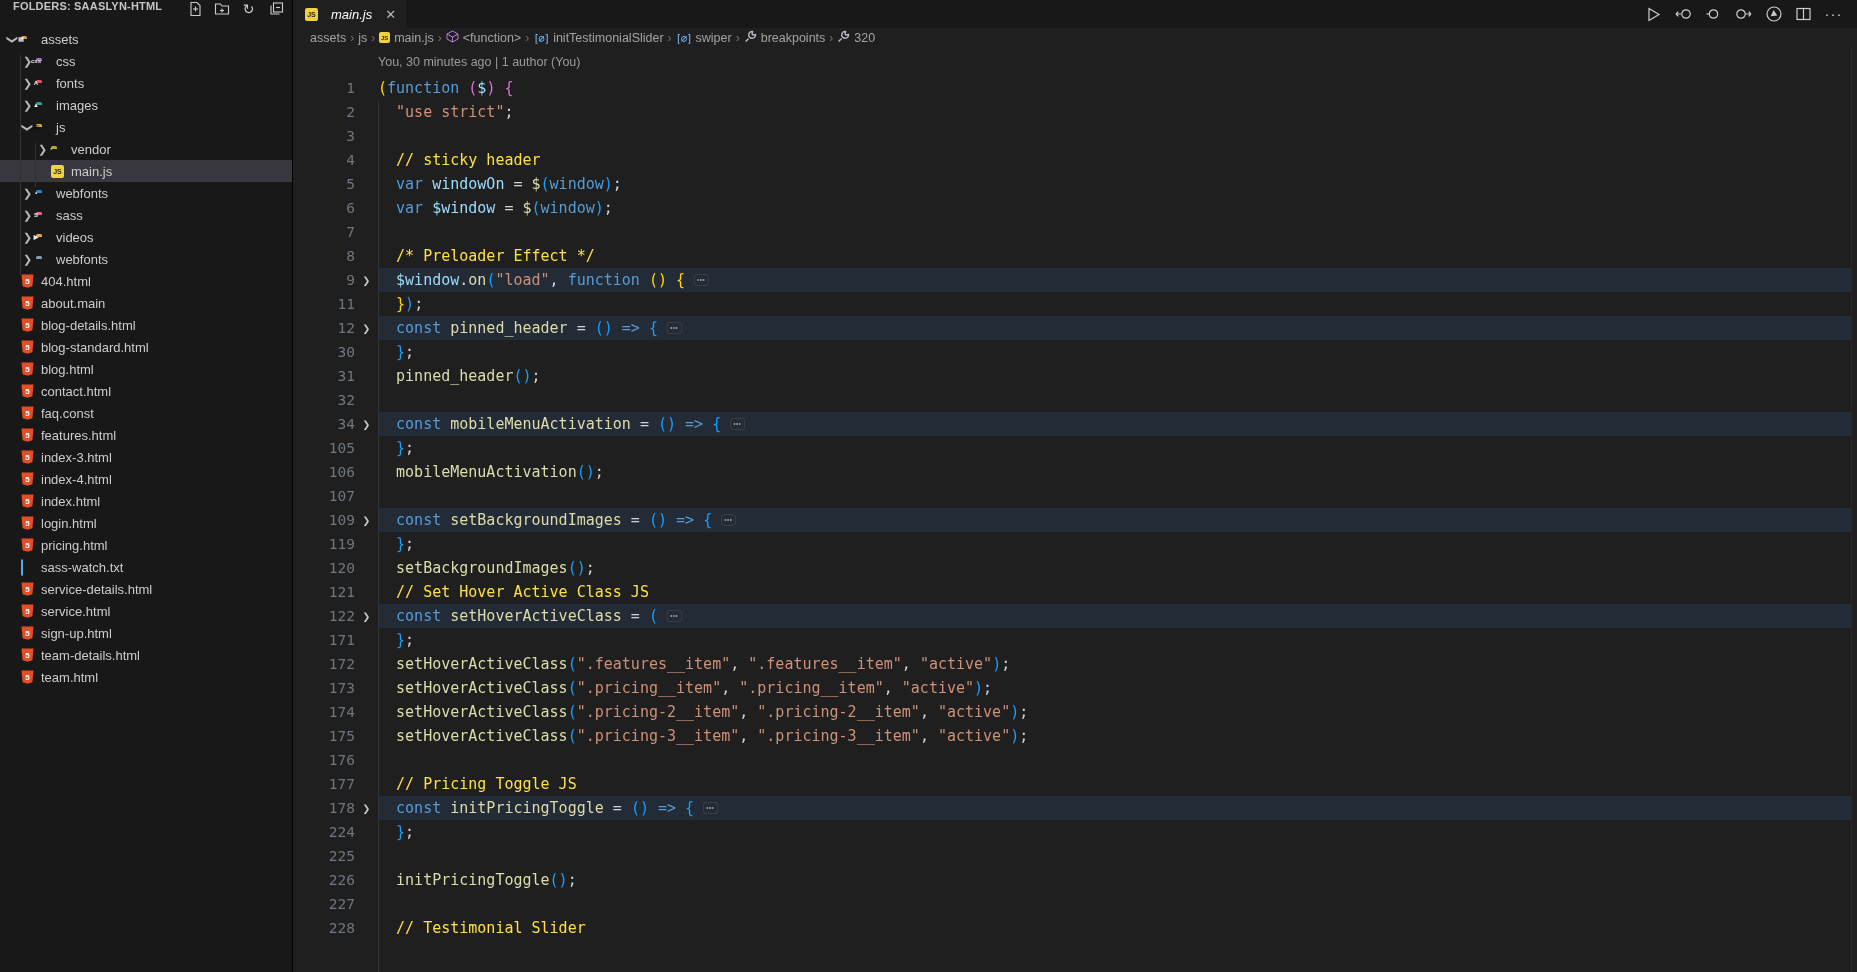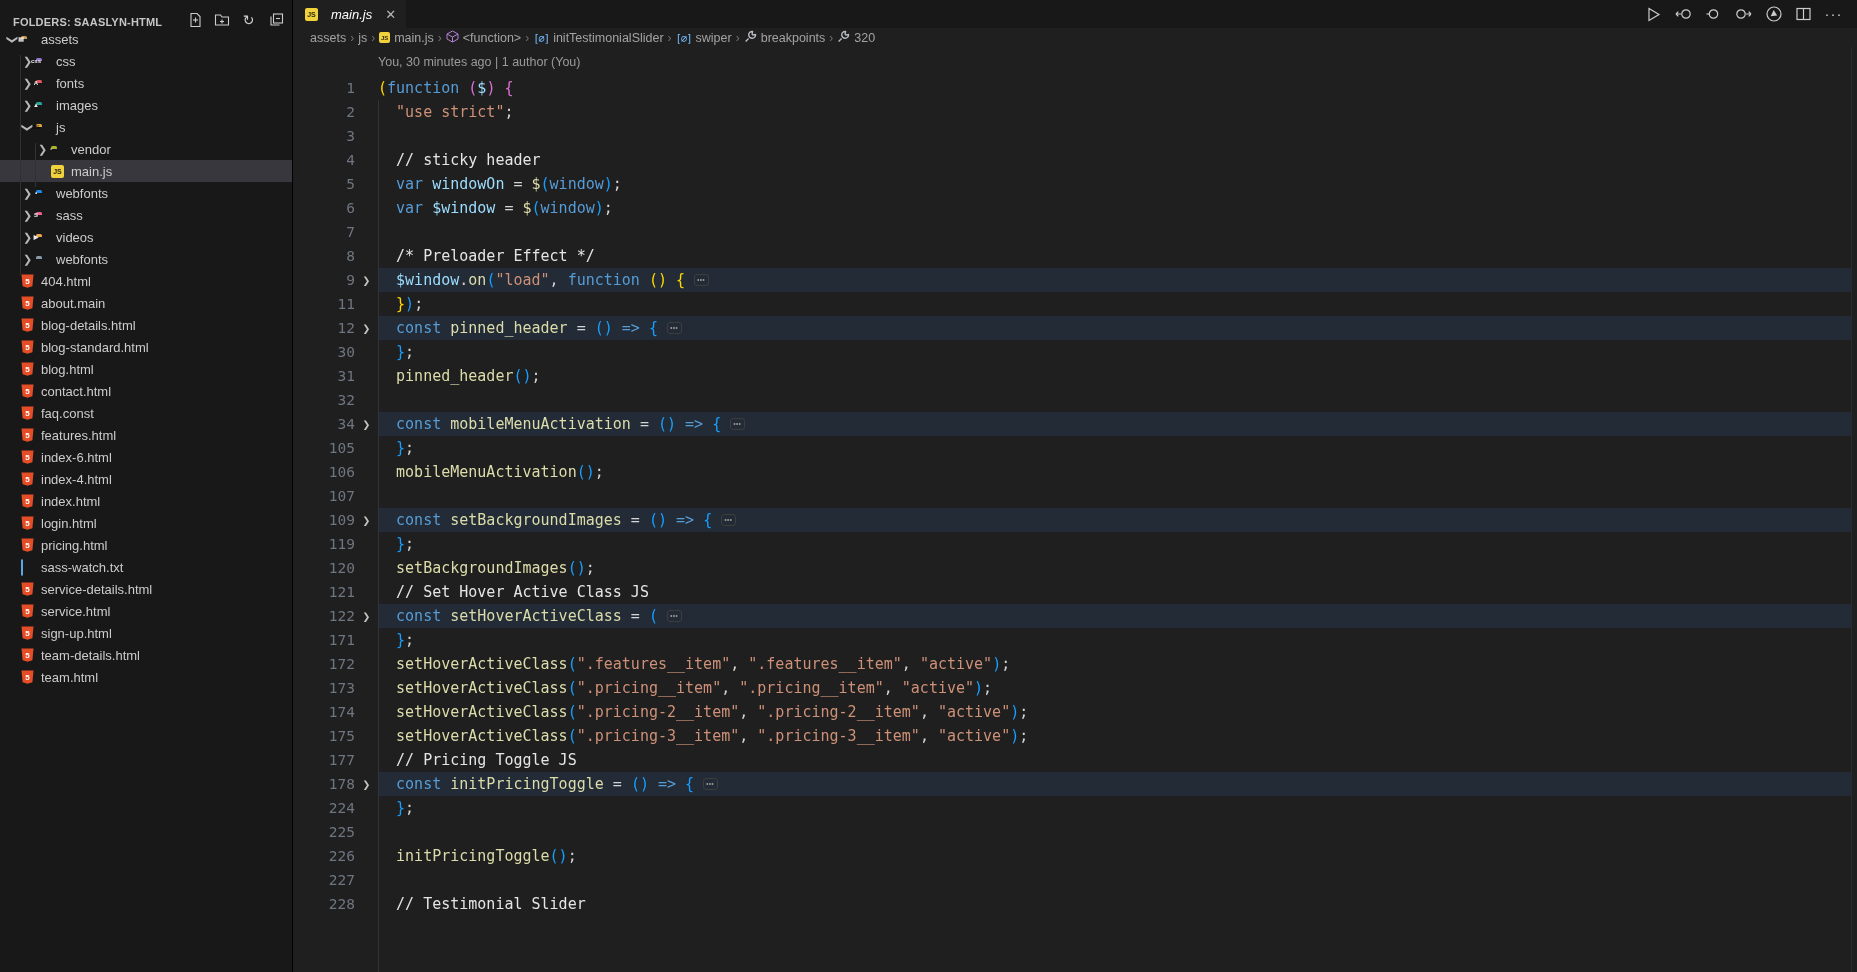--- a/index.html
+++ b/index.html
@@ -2,21 +2,21 @@
 <html><head>
 <meta charset="utf-8">
 <style>
   html,body{margin:0;padding:0;background:#111;}
   *{box-sizing:border-box;}
   .screen{width:1857px;height:972px;position:relative;display:flex;overflow:hidden;
           background:#1f1f1f;font-family:"Liberation Sans",sans-serif;color:#ccc;}
   
   .sidebar{width:293px;min-width:293px;height:100%;background:#181818;position:relative;
            border-right:1px solid #000;}
-  .sb-header{height:28px;display:flex;align-items:flex-end;padding:0 8px 0 13px;}
+  .sb-header{height:28px;display:flex;align-items:flex-start;padding:0 8px 0 13px;}
   .sb-title{font-size:11px;font-weight:bold;color:#c5c5c5;letter-spacing:.2px;flex:1;
             white-space:nowrap;overflow:hidden;}
   .sb-actions{display:flex;align-items:center;gap:10px;}
   .sb-actions .abtn{width:17px;height:17px;display:flex;align-items:center;justify-content:center;
                     color:#cccccc;cursor:pointer;}
   .sb-actions svg{display:block;}
   .tree{position:relative;}
   .trow{height:22px;display:flex;align-items:center;font-size:13px;color:#cccccc;
         white-space:nowrap;cursor:pointer;position:relative;}
   .trow.sel{background:#37373d;}
@@ -66,21 +66,21 @@
   .crow{display:flex;height:24px;align-items:center;font-family:"DejaVu Sans Mono",monospace;
         font-size:15px;white-space:pre;}
   .lnum{width:62px;min-width:62px;text-align:right;color:#6e7681;font-size:14.5px;padding-right:0;}
   .fold-col{width:23px;min-width:23px;text-align:center;color:#c5c5c5;}
   .fold-chevron{font-size:13px;color:#c5c5c5;cursor:pointer;}
   .ccontent{flex:1;height:24px;display:flex;align-items:center;margin-right:6px;}
   .ccontent.hl{background:#222b36;}
   .fold-badge{margin-left:9px;color:#909090;font-size:13px;line-height:1;letter-spacing:1px;
               border:1px solid #3d3d3d;border-radius:3px;padding:0 2px 2px 2px;height:12px;display:inline-flex;align-items:center;}
   .tk-kw{color:#569cd6}.tk-fn{color:#dcdcaa}.tk-vr{color:#9cdcfe}.tk-st{color:#ce9178}
-  .tk-cm{color:#e5e5e5}.tk-d{color:#d4d4d4}.tk-b1{color:#ffd700}.tk-b2{color:#da70d6}.tk-b3{color:#179fff}
+  .tk-cm{color:#fde047}.tk-d{color:#d4d4d4}.tk-b1{color:#ffd700}.tk-b2{color:#da70d6}.tk-b3{color:#179fff}
   .scroll-strip{position:absolute;top:0;right:0;width:6px;bottom:0;background:#1f1f1f;
                 border-left:1px solid #2a2a2a;}
 </style>
 </head>
 <body>
 
 <div class="screen">
 
   <div class="sidebar">
     <div class="sb-header">
@@ -315,21 +315,21 @@
           <span class="ticon">
             <span>
               <span class="htmlb">
                 <svg width="13" height="14" viewBox="0 0 13 14">
                   <polygon points="0.5,0.5 12.5,0.5 11.4,12.2 6.5,13.8 1.6,12.2" fill="#e44d26"></polygon>
                   <text x="6.5" y="10" font-size="8" font-weight="bold" fill="#fff" text-anchor="middle" font-family="Liberation Sans,sans-serif">5</text>
                 </svg>
               </span>
             </span>
           </span>
-          <span class="tlabel">index-6.html</span>
+          <span class="tlabel">index-3.html</span>
         </div>
         <div class="trow" style="padding-left: 4px;">
           <span class="twisty"></span>
           <span class="ticon">
             <span>
               <span class="htmlb">
                 <svg width="13" height="14" viewBox="0 0 13 14">
                   <polygon points="0.5,0.5 12.5,0.5 11.4,12.2 6.5,13.8 1.6,12.2" fill="#e44d26"></polygon>
                   <text x="6.5" y="10" font-size="8" font-weight="bold" fill="#fff" text-anchor="middle" font-family="Liberation Sans,sans-serif">5</text>
                 </svg>
@@ -608,20 +608,21 @@
           <div class="crow"><span class="lnum">109</span><span class="fold-col"><span class="fold-chevron">❯</span></span><span class="ccontent hl"><span class="tk-d">  </span><span class="tk-kw">const</span><span class="tk-d"> </span><span class="tk-fn">setBackgroundImages</span><span class="tk-d"> = </span><span class="tk-b3">()</span><span class="tk-d"> </span><span class="tk-kw">=&gt;</span><span class="tk-d"> </span><span class="tk-b3">{</span><span class="fold-badge">⋯</span></span></div>
           <div class="crow"><span class="lnum">119</span><span class="fold-col"></span><span class="ccontent"><span class="tk-d">  </span><span class="tk-b3">}</span><span class="tk-d">;</span></span></div>
           <div class="crow"><span class="lnum">120</span><span class="fold-col"></span><span class="ccontent"><span class="tk-d">  </span><span class="tk-fn">setBackgroundImages</span><span class="tk-b3">()</span><span class="tk-d">;</span></span></div>
           <div class="crow"><span class="lnum">121</span><span class="fold-col"></span><span class="ccontent"><span class="tk-cm">  // Set Hover Active Class JS</span></span></div>
           <div class="crow"><span class="lnum">122</span><span class="fold-col"><span class="fold-chevron">❯</span></span><span class="ccontent hl"><span class="tk-d">  </span><span class="tk-kw">const</span><span class="tk-d"> </span><span class="tk-fn">setHoverActiveClass</span><span class="tk-d"> = </span><span class="tk-b3">(</span><span class="fold-badge">⋯</span></span></div>
           <div class="crow"><span class="lnum">171</span><span class="fold-col"></span><span class="ccontent"><span class="tk-d">  </span><span class="tk-b3">}</span><span class="tk-d">;</span></span></div>
           <div class="crow"><span class="lnum">172</span><span class="fold-col"></span><span class="ccontent"><span class="tk-d">  </span><span class="tk-fn">setHoverActiveClass</span><span class="tk-b3">(</span><span class="tk-st">".features__item"</span><span class="tk-d">, </span><span class="tk-st">".features__item"</span><span class="tk-d">, </span><span class="tk-st">"active"</span><span class="tk-b3">)</span><span class="tk-d">;</span></span></div>
           <div class="crow"><span class="lnum">173</span><span class="fold-col"></span><span class="ccontent"><span class="tk-d">  </span><span class="tk-fn">setHoverActiveClass</span><span class="tk-b3">(</span><span class="tk-st">".pricing__item"</span><span class="tk-d">, </span><span class="tk-st">".pricing__item"</span><span class="tk-d">, </span><span class="tk-st">"active"</span><span class="tk-b3">)</span><span class="tk-d">;</span></span></div>
           <div class="crow"><span class="lnum">174</span><span class="fold-col"></span><span class="ccontent"><span class="tk-d">  </span><span class="tk-fn">setHoverActiveClass</span><span class="tk-b3">(</span><span class="tk-st">".pricing-2__item"</span><span class="tk-d">, </span><span class="tk-st">".pricing-2__item"</span><span class="tk-d">, </span><span class="tk-st">"active"</span><span class="tk-b3">)</span><span class="tk-d">;</span></span></div>
           <div class="crow"><span class="lnum">175</span><span class="fold-col"></span><span class="ccontent"><span class="tk-d">  </span><span class="tk-fn">setHoverActiveClass</span><span class="tk-b3">(</span><span class="tk-st">".pricing-3__item"</span><span class="tk-d">, </span><span class="tk-st">".pricing-3__item"</span><span class="tk-d">, </span><span class="tk-st">"active"</span><span class="tk-b3">)</span><span class="tk-d">;</span></span></div>
+          <div class="crow"><span class="lnum">176</span><span class="fold-col"></span><span class="ccontent"></span></div>
           <div class="crow"><span class="lnum">177</span><span class="fold-col"></span><span class="ccontent"><span class="tk-cm">  // Pricing Toggle JS</span></span></div>
           <div class="crow"><span class="lnum">178</span><span class="fold-col"><span class="fold-chevron">❯</span></span><span class="ccontent hl"><span class="tk-d">  </span><span class="tk-kw">const</span><span class="tk-d"> </span><span class="tk-fn">initPricingToggle</span><span class="tk-d"> = </span><span class="tk-b3">()</span><span class="tk-d"> </span><span class="tk-kw">=&gt;</span><span class="tk-d"> </span><span class="tk-b3">{</span><span class="fold-badge">⋯</span></span></div>
           <div class="crow"><span class="lnum">224</span><span class="fold-col"></span><span class="ccontent"><span class="tk-d">  </span><span class="tk-b3">}</span><span class="tk-d">;</span></span></div>
           <div class="crow"><span class="lnum">225</span><span class="fold-col"></span><span class="ccontent"></span></div>
           <div class="crow"><span class="lnum">226</span><span class="fold-col"></span><span class="ccontent"><span class="tk-d">  </span><span class="tk-fn">initPricingToggle</span><span class="tk-b3">()</span><span class="tk-d">;</span></span></div>
           <div class="crow"><span class="lnum">227</span><span class="fold-col"></span><span class="ccontent"></span></div>
           <div class="crow"><span class="lnum">228</span><span class="fold-col"></span><span class="ccontent"><span class="tk-cm">  // Testimonial Slider</span></span></div>
         </div>
       <div class="scroll-strip"></div>
     </div>

